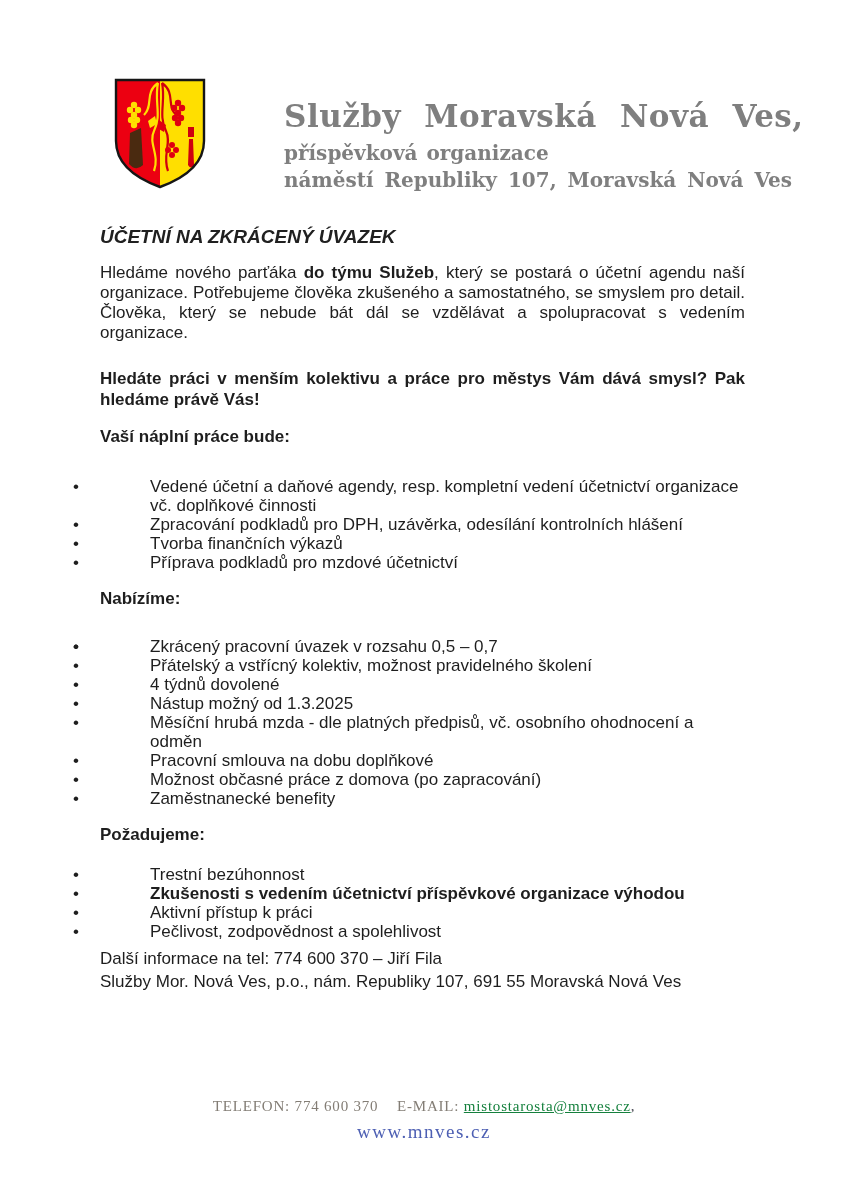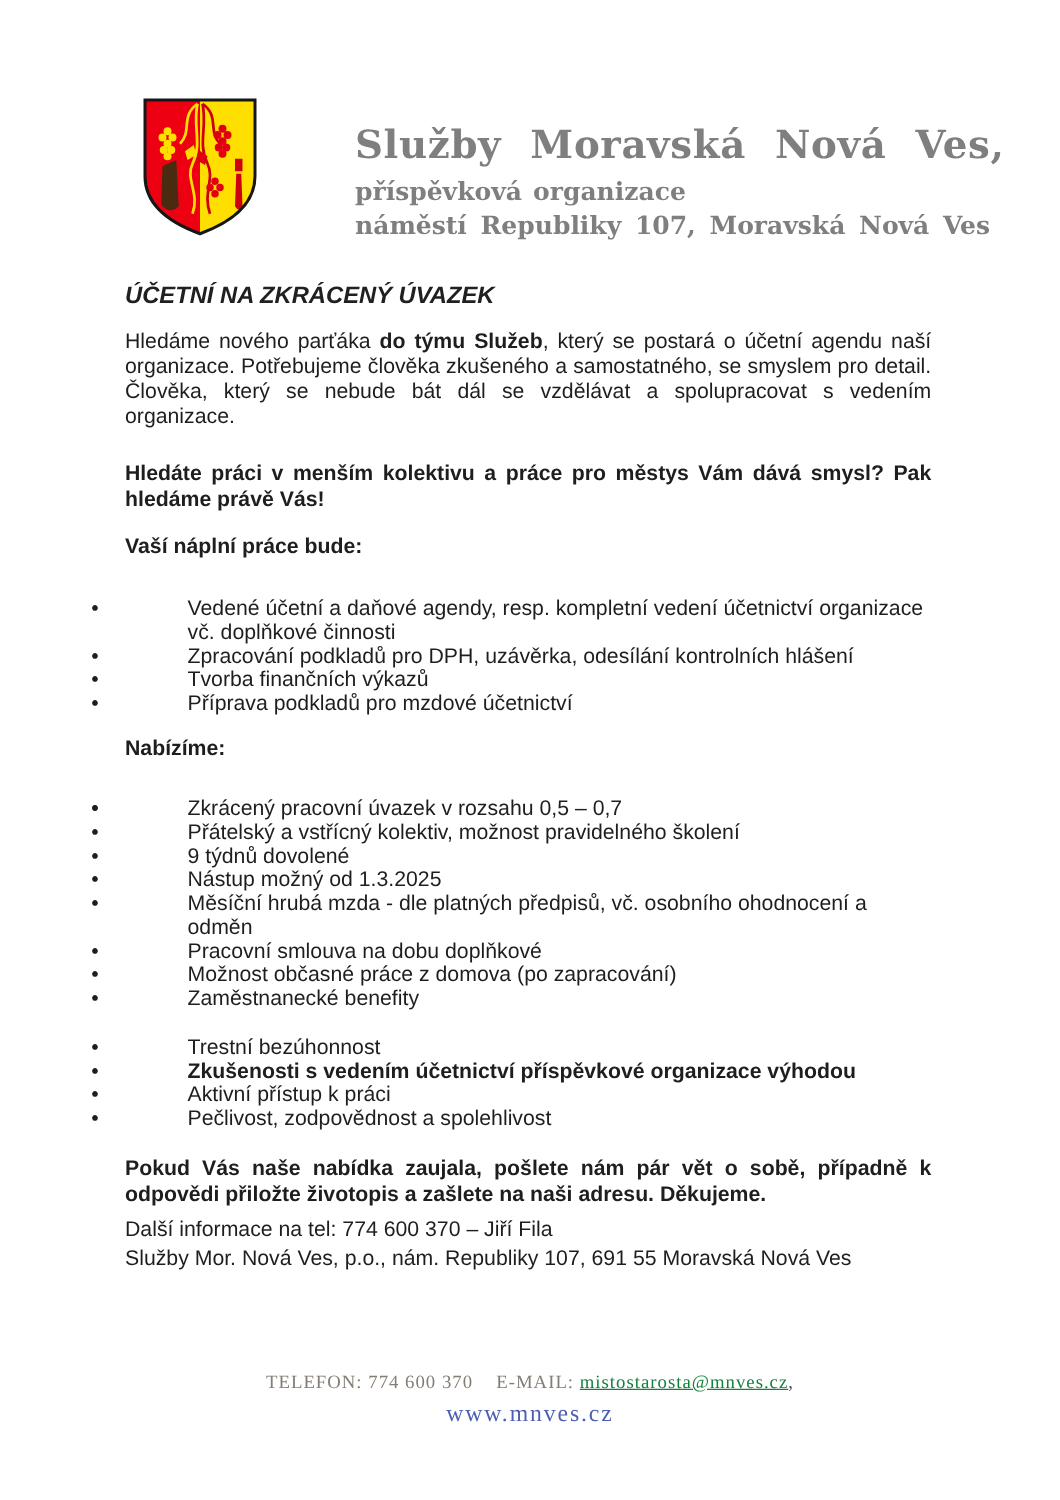--- a/index.html
+++ b/index.html
@@ -110,36 +110,36 @@
       <li><span class="dot">•</span><span>Zpracování podkladů pro DPH, uzávěrka, odesílání kontrolních hlášení</span></li>
       <li><span class="dot">•</span><span>Tvorba finančních výkazů</span></li>
       <li><span class="dot">•</span><span>Příprava podkladů pro mzdové účetnictví</span></li>
     </ul>
 
     <p class="sec-h">Nabízíme:</p>
     <ul class="blist" id="offer-list">
       <li><span class="dot">•</span></li>
       <li><span class="dot">•</span><span>Zkrácený pracovní úvazek v rozsahu 0,5 – 0,7</span></li>
       <li><span class="dot">•</span><span>Přátelský a vstřícný kolektiv, možnost pravidelného školení</span></li>
-      <li><span class="dot">•</span><span>9 týdnů dovolené</span></li>
+      <li><span class="dot">•</span><span>4 týdnů dovolené</span></li>
       <li><span class="dot">•</span><span>Nástup možný od 1.3.2025</span></li>
       <li><span class="dot">•</span><span>Měsíční hrubá mzda - dle platných předpisů, vč. osobního ohodnocení a odměn</span></li>
       <li><span class="dot">•</span><span>Pracovní smlouva na dobu doplňkové</span></li>
       <li><span class="dot">•</span><span>Možnost občasné práce z domova (po zapracování)</span></li>
       <li><span class="dot">•</span><span>Zaměstnanecké benefity</span></li>
     </ul>
 
+    <p class="sec-h">Požadujeme:</p>
     <ul class="blist" id="require-list">
       <li><span class="dot">•</span><span>Trestní bezúhonnost</span></li>
       <li><span class="dot">•</span><span class="bold">Zkušenosti s vedením účetnictví příspěvkové organizace výhodou</span></li>
       <li><span class="dot">•</span><span>Aktivní přístup k práci</span></li>
       <li><span class="dot">•</span><span>Pečlivost, zodpovědnost a spolehlivost</span></li>
     </ul>
 
-    <p class="closing">Pokud Vás naše nabídka zaujala, pošlete nám pár vět o sobě, případně k odpovědi přiložte životopis a zašlete na naši adresu. Děkujeme.</p>
 
     <div class="contact">
       <p>Další informace na tel: 774 600 370 – Jiří Fila</p>
       <p>Služby Mor. Nová Ves, p.o., nám. Republiky 107, 691 55 Moravská Nová Ves</p>
     </div>
   </div>
 
   <div class="footer">
     <div class="footer-line1">
       <span>TELEFON:</span>

